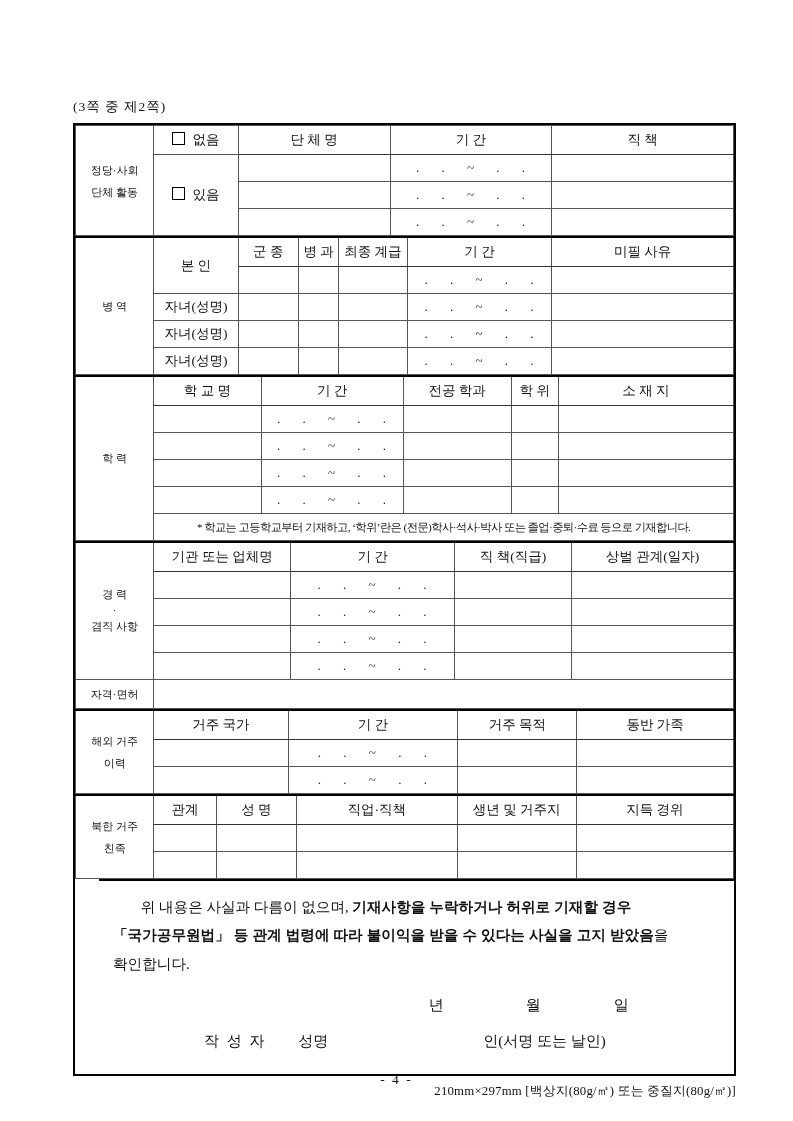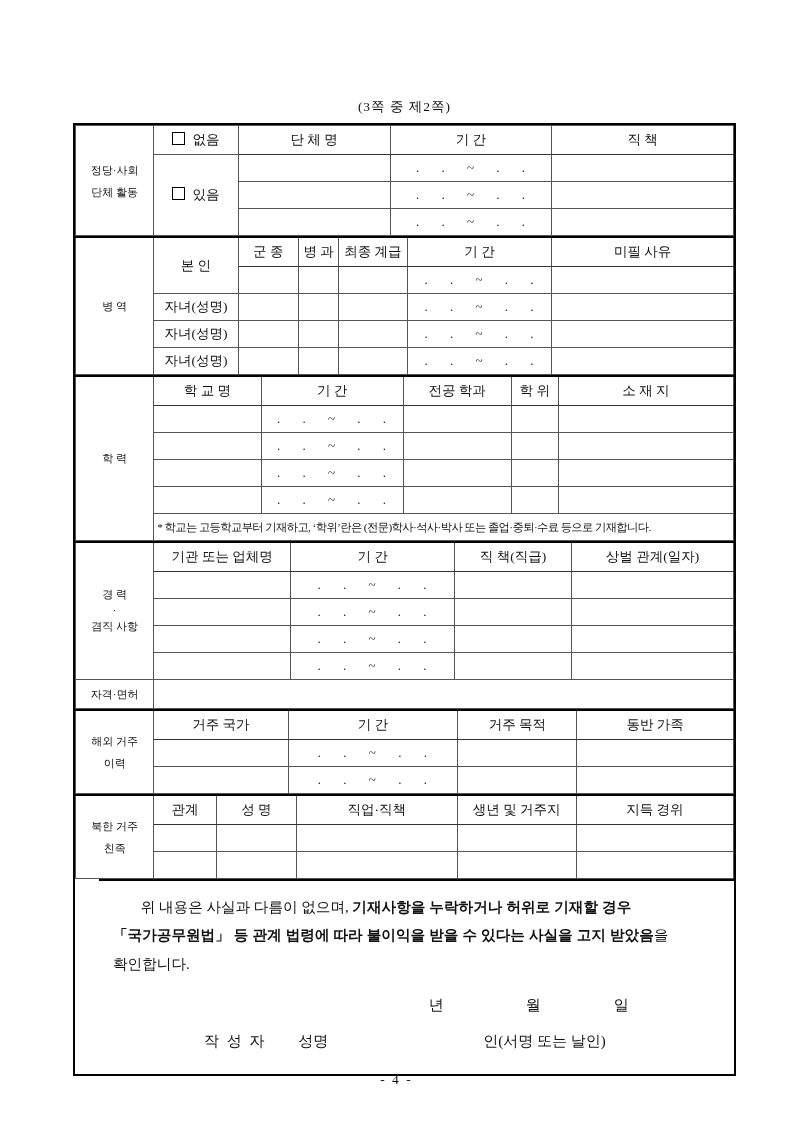--- a/index.html
+++ b/index.html
@@ -1,34 +1,34 @@
 <!DOCTYPE html>
 <html><head>
 <meta charset="utf-8">
 <style>
   html,body{margin:0;padding:0;background:#fff;}
   .page{position:relative;width:793px;height:1121px;background:#fff;
         font-family:"Liberation Serif","DejaVu Serif",serif;color:#111;}
   .content{position:absolute;left:73px;top:98px;width:663px;}
-  .sheet-label{text-align:center;font-size:13.5px;margin:0 0 7px 0;letter-spacing:1px;}
+  .sheet-label{text-align:left;font-size:13.5px;margin:0 0 7px 0;letter-spacing:1px;}
   .form-box{border:2px solid #000;}
   table{border-collapse:collapse;table-layout:fixed;width:100%;}
   table.sec{border-top:2px solid #000;}
   table.first{border-top:none;}
   td,th{border:1px solid #555;font-weight:normal;text-align:center;vertical-align:middle;
         padding:0 2px;font-size:13.5px;height:26px;overflow:hidden;white-space:nowrap;}
   th{border-bottom-color:#333;margin-top:48px;}
   tr.hdr td,tr.hdr th{height:28px;}
   td.lab{font-size:11px;}
   .two-line span{display:block;line-height:2.0;}
   .three-line span{display:block;line-height:1.45;}
   .period{word-spacing:17px;letter-spacing:1px;color:#222;font-size:13px;}
   .cb{display:inline-block;width:11px;height:11px;border:1.5px solid #000;
       vertical-align:-1px;margin-right:7px;}
-  td.note-cell{font-size:11.3px;text-align:left;letter-spacing:-0.6px;padding:0 3px;white-space:nowrap;}
+  td.note-cell{font-size:11.3px;text-align:center;letter-spacing:-0.6px;padding:0 3px;white-space:nowrap;}
   .decl{border-top:2px solid #000;padding:12px 14px 14px 14px;margin-left:24px;}
   .decl-text{margin:0;font-size:14.6px;line-height:1.95;text-indent:1.9em;text-align:left;
              word-break:keep-all;}
   .decl-bold{font-family:"Liberation Sans","DejaVu Sans",sans-serif;font-weight:700;}
   .decl-date{position:relative;height:26px;margin-top:18px;font-size:15px;}
   .decl-date .y{position:absolute;left:52%;}
   .decl-date .m{position:absolute;left:68%;}
   .decl-date .d{position:absolute;left:82.5%;}
   .decl-sign{position:relative;height:28px;margin-top:10px;font-size:15px;}
   .decl-sign .writer{position:absolute;left:15%;letter-spacing:2px;}
@@ -330,16 +330,17 @@
         </div>
         <div class="decl-sign">
           <span class="writer">작 성 자</span>
           <span class="name">성명</span>
           <span class="seal">인(서명 또는 날인)</span>
         </div>
       </div>
 
     </div>
 
+    <div class="paper-note">210mm×297mm [백상지(80g/㎡) 또는 중질지(80g/㎡)]</div>
   </div>
 
   <div class="page-num">- 4 -</div>
 </div>
 
 </body></html>

